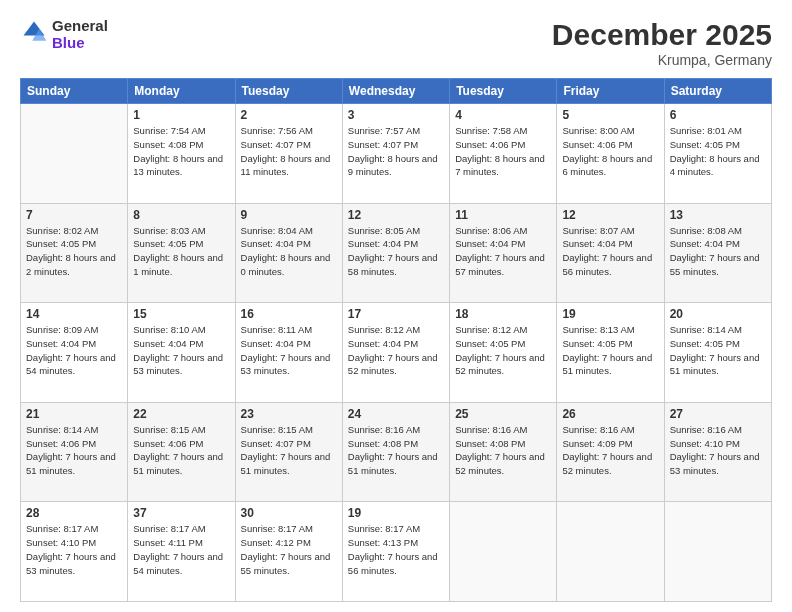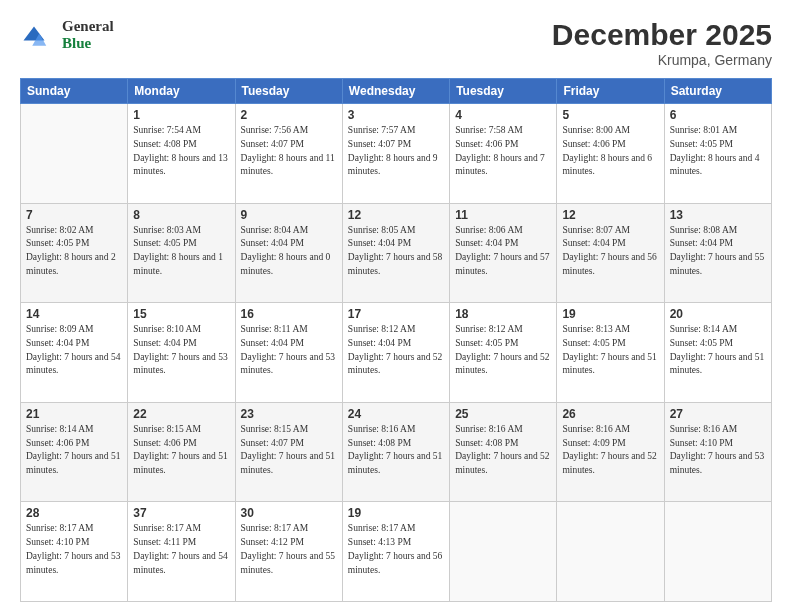--- a/index.html
+++ b/index.html
@@ -18,38 +18,37 @@
       flex-direction: column;
     }
     .header {
       display: flex;
       justify-content: space-between;
       align-items: flex-start;
       margin-bottom: 10px;
     }
     .logo {
       display: flex;
-      align-items: flex-end;
-      gap: 14px;
-      font-family: Liberation Serif, serif;
+      align-items: flex-start;
+      gap: 4px;
     }
     .logo-text {
       display: flex;
       flex-direction: column;
       line-height: 1.1;
     }
     .logo-general {
       font-size: 15px;
       font-weight: bold;
       color: #333;
     }
     .logo-blue {
       font-size: 15px;
       font-weight: bold;
-      color: #15803d;
+      color: #6d28d9;
     }
     .logo-icon {
       width: 28px;
       height: 28px;
     }
     .title-block {
       text-align: right;
     }
     .month-title {
       font-size: 30px;
@@ -93,21 +92,20 @@
       font-size: 12px;
       font-weight: bold;
       color: #333;
       display: block;
       margin-bottom: 2px;
     }
     .day-info {
       font-size: 9.5px;
       color: #333;
       line-height: 1.45;
-      font-family: Liberation Serif, serif;
     }
     .row-shade td {
       background: #f5f5f5;
     }
   </style>
 </head>
 <body>
 
 <div class="page">
   <div class="header">

